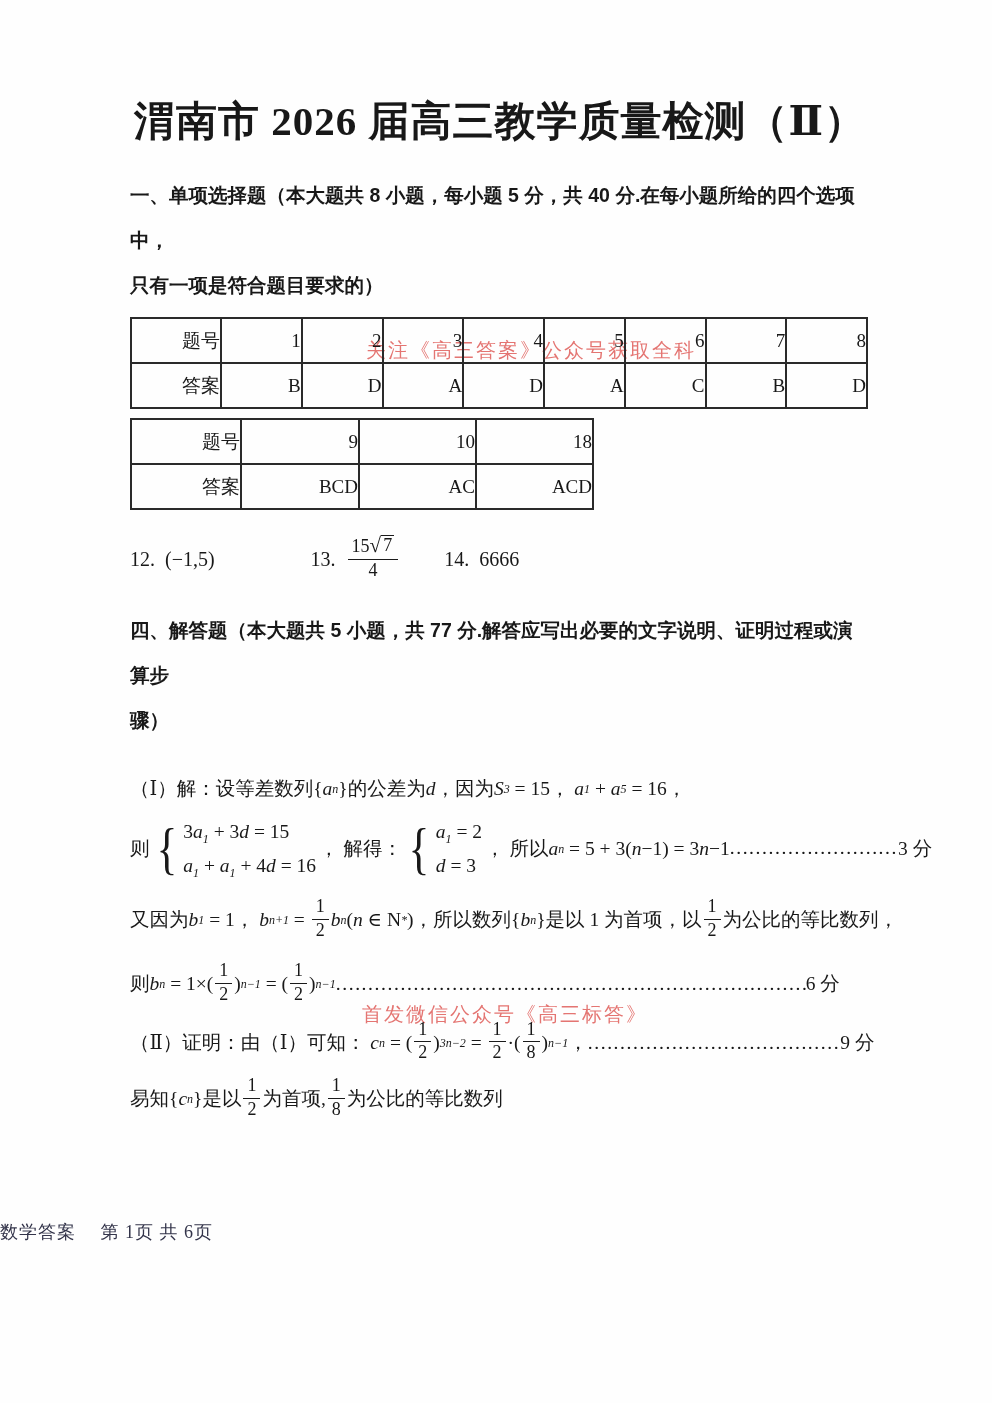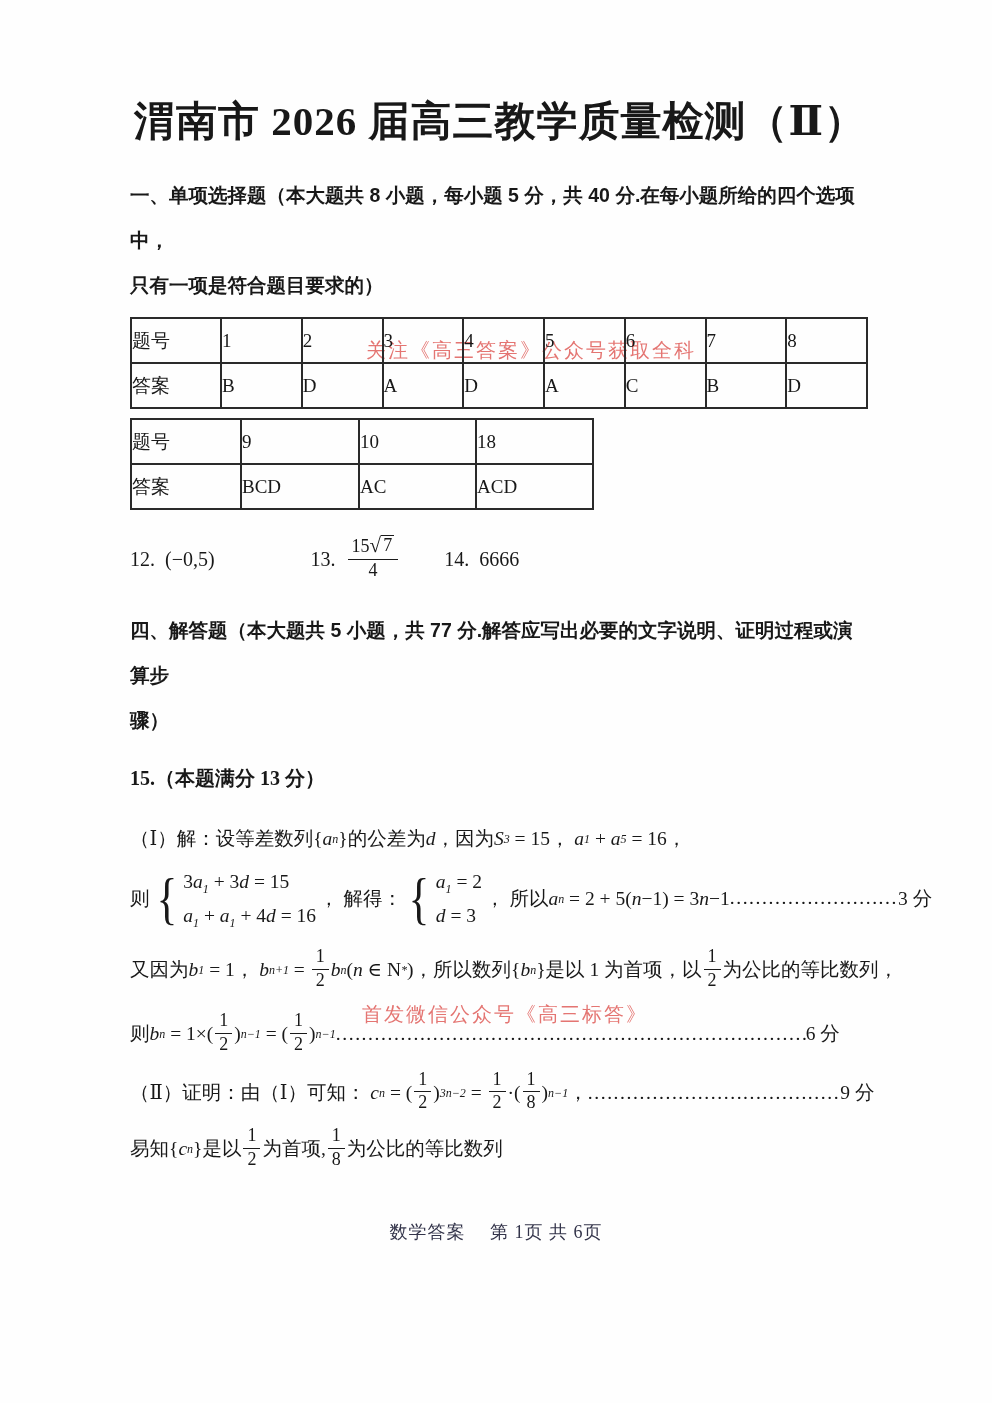--- a/index.html
+++ b/index.html
@@ -23,21 +23,21 @@
   }
   .mt-s1{margin-top:31px;}
   .mt-s2{margin-top:11px;}
   .mt-s3{margin-top:13px;line-height:42px;}
   .mt-s4{margin-top:14px;}
   table.ans{
     border-collapse:collapse;margin-top:9px;table-layout:fixed;
     font-size:19px;
   }
   table.ans td{
-    border:2px solid #2a2a2a;text-align:left;vertical-align:middle;
+    border:2px solid #2a2a2a;text-align:right;vertical-align:middle;
     height:43px;padding:0;font-family:"Liberation Serif","DejaVu Serif",serif;
   }
   .t1{width:738px;}
   .t2{width:462px;}
   .fillin{
     margin-top:14px;height:70px;display:flex;align-items:center;
     font-size:20px;white-space:nowrap;
   }
   .fill-item{display:flex;align-items:center;}
   .fill-label{margin-right:10px;}
@@ -75,21 +75,21 @@
   .radsign{font-size:21px;line-height:1;align-self:flex-end;}
   .radicand{border-top:1.7px solid #1a1a1a;padding:0 2px;}
   .dots{letter-spacing:1.6px;overflow:hidden;display:inline-block;max-width:470px;}
   .watermark{
     position:absolute;color:#dd4f4b;opacity:0.78;font-size:20px;
     letter-spacing:2px;white-space:nowrap;font-family:"Liberation Serif","DejaVu Serif",serif;text-align:right;
   }
   .wm1{left:366px;top:337px;}
   .wm2{left:362px;top:1001px;}
   .page-footer{
-    position:absolute;left:0;top:1220px;width:992px;text-align:center;
+    position:absolute;left:0;top:1220px;width:992px;
     font-size:18px;color:#33344a;letter-spacing:1px;
   }
 </style>
 </head>
 <body>
 
 <div class="page">
 
   <div class="watermark wm1">关注《高三答案》公众号获取全科</div>
   <div class="watermark wm2">首发微信公众号《高三标答》</div>
@@ -162,21 +162,21 @@
         <td>AC</td>
         <td>ACD</td>
       </tr>
     </tbody>
       </table>
 
 
     <div class="fillin">
       <div class="fill-item">
         <span class="fill-label">12.</span>
-        <span><span class="mt">(−0,5)</span></span>
+        <span><span class="mt">(−1,5)</span></span>
       </div>
       <span class="gap1"></span>
       <div class="fill-item">
         <span class="fill-label">13.</span>
         <span><span class="frac"><span class="num"><span class="mt">15</span><span class="sqrt">
                   <span class="radsign">√</span>
                   <span class="radicand">7</span>
                 </span></span><span class="den"><span class="mt">4</span></span></span></span>
       </div>
       <span class="gap2"></span>
@@ -184,36 +184,35 @@
         <span class="fill-label">14.</span>
         <span><span class="mt">6666</span></span>
       </div>
     </div>
 
     <div class="sec-head mt-s4">
       <div>四、解答题（本大题共 5 小题，共 77 分.解答应写出必要的文字说明、证明过程或演算步</div>
       <div>骤）</div>
     </div>
 
-    <div class="q15">15.（本题满分 13 分）</div>
 
     <div class="sol-line la"><span class="mt">（Ⅰ）解：设等差数列</span><span class="mt">{</span><span class="var">a</span><sub class="msub">n</sub><span class="mt">}</span><span class="mt">的公差为</span><span class="var">d</span><span class="mt">，因为</span><span class="var">S</span><sub class="msub">3</sub><span class="mt"> = 15，  </span><span class="var">a</span><sub class="msub">1</sub><span class="mt"> + </span><span class="var">a</span><sub class="msub">5</sub><span class="mt"> = 16，</span></div>
     <div class="sol-line lb"><span class="mt">则</span><span class="cases">
           <span class="brace">{</span>
           <span class="crows">
             <span class="crow"><span class="mt">3</span><span class="var">a</span><sub class="msub">1</sub><span class="mt"> + 3</span><span class="var">d</span><span class="mt"> = 15</span></span>
             <span class="crow"><span class="var">a</span><sub class="msub">1</sub><span class="mt"> + </span><span class="var">a</span><sub class="msub">1</sub><span class="mt"> + 4</span><span class="var">d</span><span class="mt"> = 16</span></span>
           </span>
         </span><span class="mt">， 解得：</span><span class="cases">
           <span class="brace">{</span>
           <span class="crows">
             <span class="crow"><span class="var">a</span><sub class="msub">1</sub><span class="mt"> = 2</span></span>
             <span class="crow"><span class="var">d</span><span class="mt"> = 3</span></span>
           </span>
-        </span><span class="mt">， 所以</span><span class="var">a</span><sub class="msub">n</sub><span class="mt"> = 2 + 5(</span><span class="var">n</span><span class="mt">−1) = 3</span><span class="var">n</span><span class="mt">−1</span><span class="dots">..........................</span><span class="mt">3 分</span></div>
+        </span><span class="mt">， 所以</span><span class="var">a</span><sub class="msub">n</sub><span class="mt"> = 5 + 3(</span><span class="var">n</span><span class="mt">−1) = 3</span><span class="var">n</span><span class="mt">−1</span><span class="dots">..........................</span><span class="mt">3 分</span></div>
     <div class="sol-line lc"><span class="mt">又因为</span><span class="var">b</span><sub class="msub">1</sub><span class="mt"> = 1，  </span><span class="var">b</span><sub class="msub">n+1</sub><span class="mt"> = </span><span class="frac"><span class="num"><span class="mt">1</span></span><span class="den"><span class="mt">2</span></span></span><span class="var">b</span><sub class="msub">n</sub><span class="mt">(</span><span class="var">n</span><span class="mt"> ∈ N</span><sup class="msup">*</sup><span class="mt">)，所以数列</span><span class="mt">{</span><span class="var">b</span><sub class="msub">n</sub><span class="mt">}</span><span class="mt">是以 1 为首项，以</span><span class="frac"><span class="num"><span class="mt">1</span></span><span class="den"><span class="mt">2</span></span></span><span class="mt">为公比的等比数列，</span></div>
     <div class="sol-line ld"><span class="mt">则</span><span class="var">b</span><sub class="msub">n</sub><span class="mt"> = 1×(</span><span class="frac"><span class="num"><span class="mt">1</span></span><span class="den"><span class="mt">2</span></span></span><span class="mt">)</span><sup class="msup">n−1</sup><span class="mt"> = (</span><span class="frac"><span class="num"><span class="mt">1</span></span><span class="den"><span class="mt">2</span></span></span><span class="mt">)</span><sup class="msup">n−1</sup><span class="dots">...........................................................................................</span><span class="mt">6 分</span></div>
     <div class="sol-line le"><span class="mt">（Ⅱ）证明：由（Ⅰ）可知： </span><span class="var">c</span><sub class="msub">n</sub><span class="mt"> = (</span><span class="frac"><span class="num"><span class="mt">1</span></span><span class="den"><span class="mt">2</span></span></span><span class="mt">)</span><sup class="msup">3n−2</sup><span class="mt"> = </span><span class="frac"><span class="num"><span class="mt">1</span></span><span class="den"><span class="mt">2</span></span></span><span class="mt">·(</span><span class="frac"><span class="num"><span class="mt">1</span></span><span class="den"><span class="mt">8</span></span></span><span class="mt">)</span><sup class="msup">n−1</sup><span class="mt">，</span><span class="dots">.......................................</span><span class="mt">9 分</span></div>
     <div class="sol-line lf"><span class="mt">易知</span><span class="mt">{</span><span class="var">c</span><sub class="msub">n</sub><span class="mt">}</span><span class="mt">是以</span><span class="frac"><span class="num"><span class="mt">1</span></span><span class="den"><span class="mt">2</span></span></span><span class="mt">为首项,</span><span class="frac"><span class="num"><span class="mt">1</span></span><span class="den"><span class="mt">8</span></span></span><span class="mt">为公比的等比数列</span></div>
 
   </div>
 
   <div class="page-footer">数学答案　 第 1页  共 6页</div>
 
 </div>

